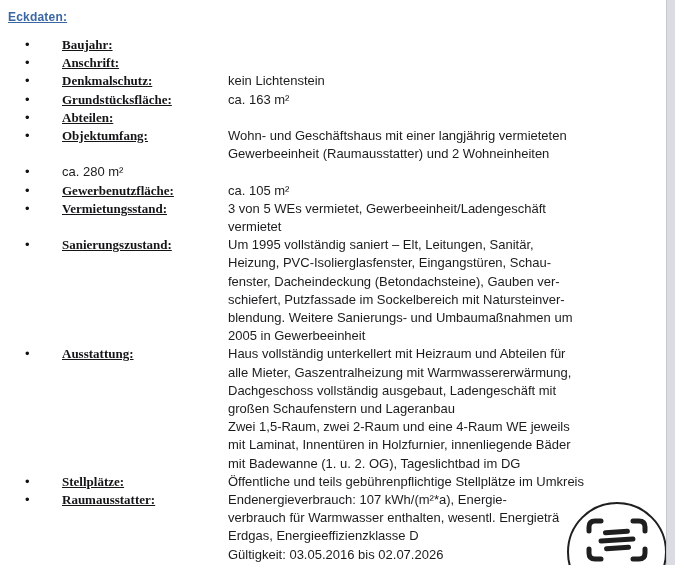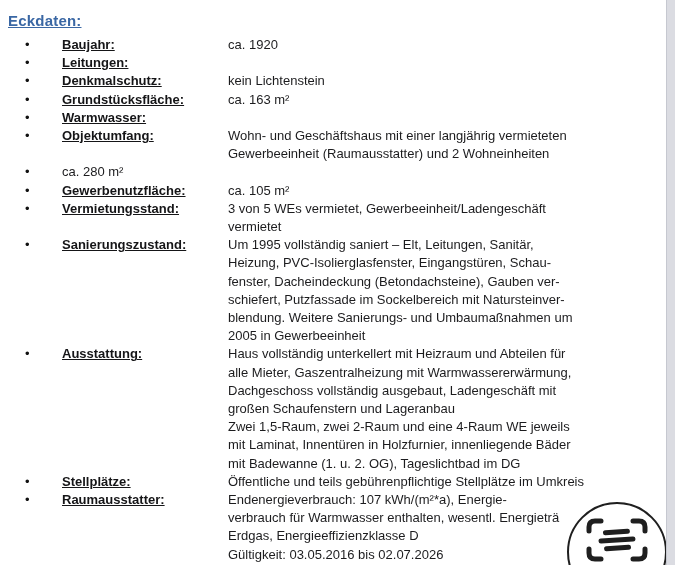--- a/index.html
+++ b/index.html
@@ -7,21 +7,21 @@
     width: 675px; height: 565px;
     background: #ffffff;
     font-family: "Liberation Sans", "DejaVu Sans", sans-serif;
     color: #1c1c1e;
     position: relative;
     overflow: hidden;
   }
   .page-title {
     position: absolute;
     left: 8px; top: 2px;
-    font-size: 15px;
+    font-size: 12px;
     font-weight: bold;
     text-decoration: underline;
     color: #3a67a4;
     letter-spacing: 0.2px;
   }
   .fact-list {
     position: absolute;
     left: 0; top: 36px;
     width: 660px;
   }
@@ -36,20 +36,21 @@
     justify-self: start;
     padding-left: 25px;
     font-size: 13px;
     color: #111;
   }
   .label {
     font-weight: bold;
     text-decoration: underline;
     white-space: nowrap;
     color: #151517;
+    font-family: Liberation Serif, serif;
   }
   .value {
     white-space: pre;
     color: #1c1c1e;
   }
   .scrollbar-track {
     position: absolute;
     right: 0; top: 0;
     width: 8px; height: 565px;
     background: #dbdce2;
@@ -75,39 +76,38 @@
 </style>
 </head>
 <body>
 
 <h1 class="page-title">Eckdaten:</h1>
 
 <div class="fact-list">
   <div class="row">
     <span class="bullet">•</span>
     <span class="label">Baujahr:</span>
-    <span class="value">ca. 1920</span>
   </div>
   <div class="row">
     <span class="bullet">•</span>
-    <span class="label">Leitungen:</span>
+    <span class="label">Anschrift:</span>
   </div>
   <div class="row">
     <span class="bullet">•</span>
     <span class="label">Denkmalschutz:</span>
     <span class="value">kein Lichtenstein</span>
   </div>
   <div class="row">
     <span class="bullet">•</span>
     <span class="label">Grundstücksfläche:</span>
     <span class="value">ca. 163 m²</span>
   </div>
   <div class="row">
     <span class="bullet">•</span>
-    <span class="label">Warmwasser:</span>
+    <span class="label">Abteilen:</span>
   </div>
   <div class="row">
     <span class="bullet">•</span>
     <span class="label">Objektumfang:</span>
     <span class="value">Wohn- und Geschäftshaus mit einer langjährig vermieteten
 Gewerbeeinheit (Raumausstatter) und 2 Wohneinheiten</span>
   </div>
   <div class="row">
     <span class="bullet">•</span>
     <span class="value">ca. 280 m²</span>

